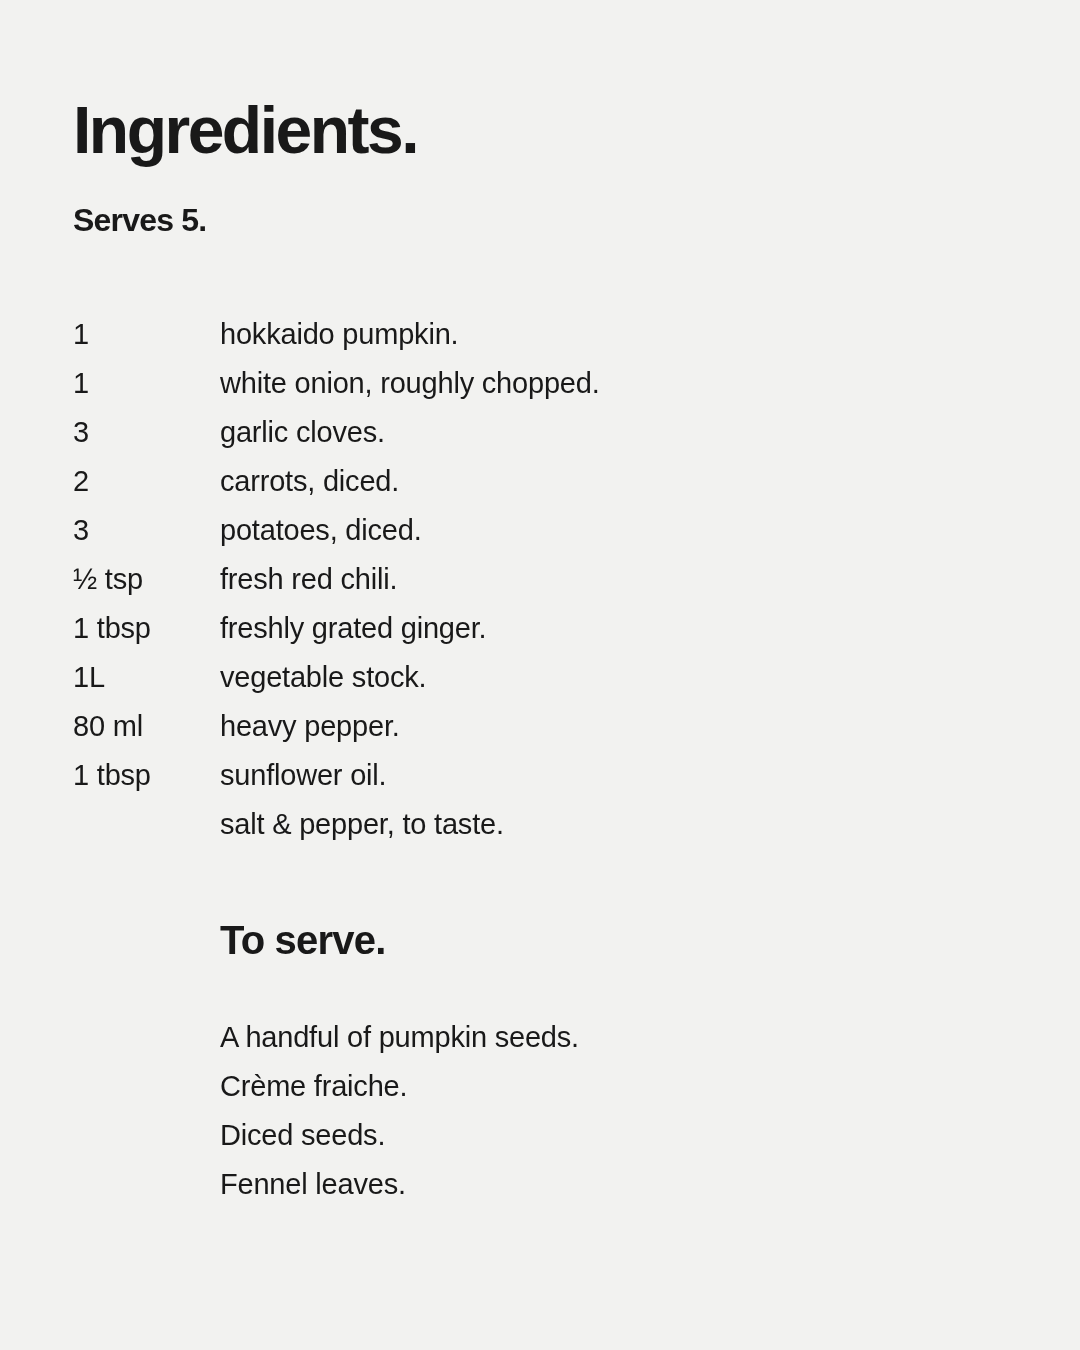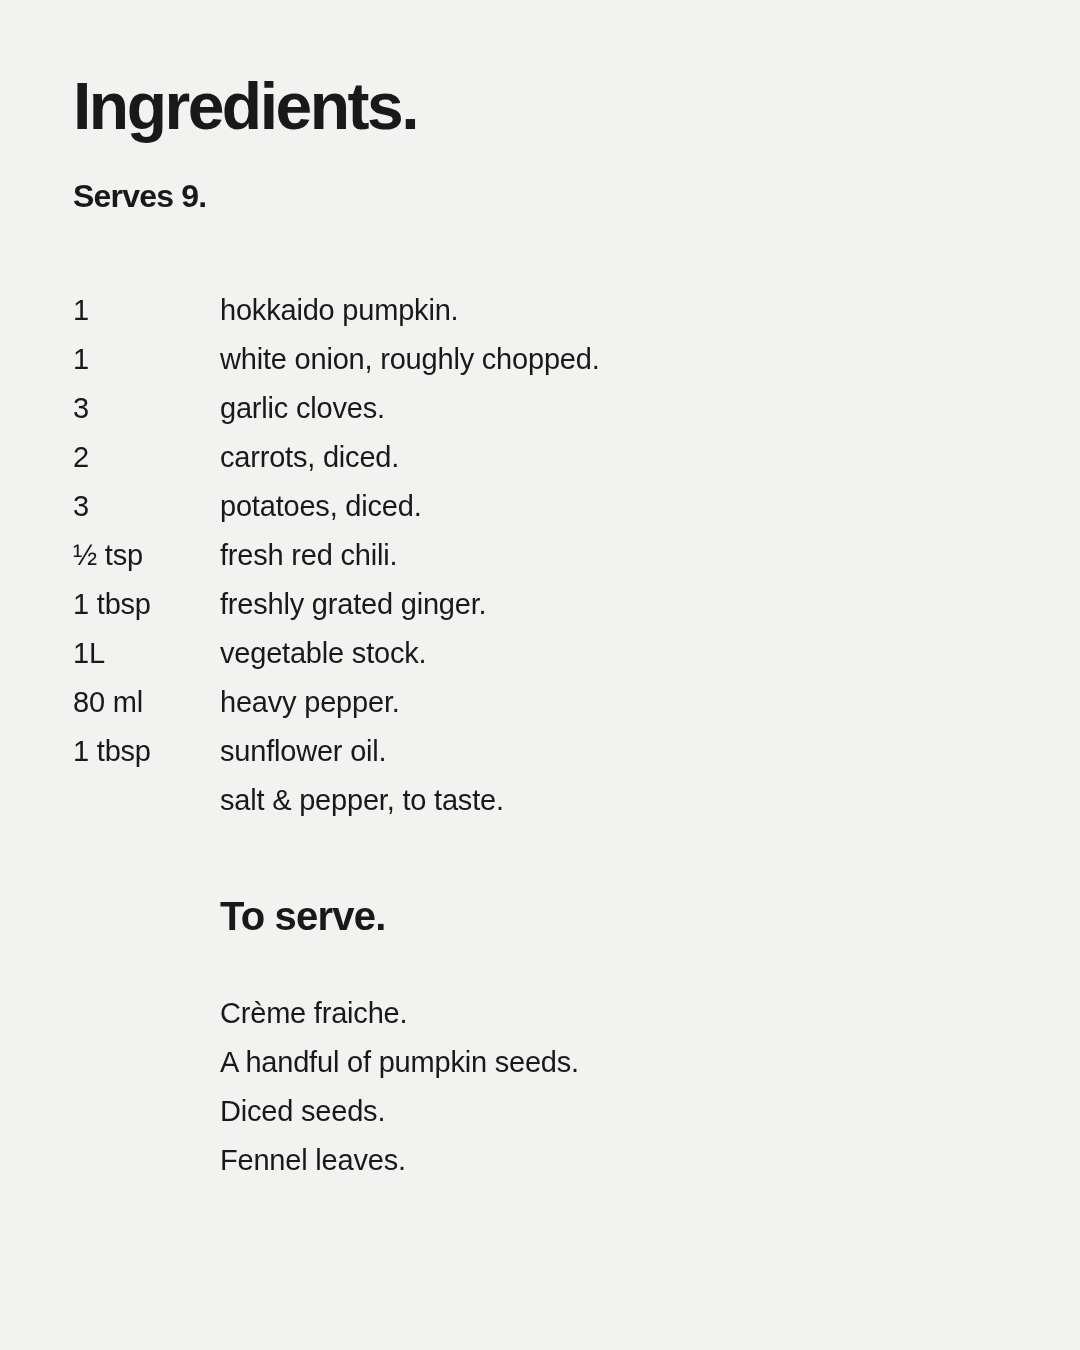--- a/index.html
+++ b/index.html
@@ -16,21 +16,21 @@
   }
   .page {
     box-sizing: border-box;
     width: 1080px;
     height: 1350px;
     padding-left: 73px;
     padding-right: 60px;
   }
   .title {
     margin: 0;
-    padding-top: 72px;
+    padding-top: 96px;
     font-size: 66px;
     line-height: 68px;
     font-weight: 700;
     letter-spacing: -2.5px;
   }
   .serves {
     margin: 0;
     margin-top: 38px;
     font-size: 32px;
     line-height: 36px;
@@ -73,21 +73,21 @@
     letter-spacing: -0.2px;
   }
 </style>
 </head>
 <body>
 
 <div class="page">
 
   <h1 class="title">Ingredients.</h1>
 
-  <h2 class="serves">Serves 9.</h2>
+  <h2 class="serves">Serves 5.</h2>
 
   <div class="ingredient-list">
     <div class="ingredient-row">
       <span class="ingredient-qty">1</span>
       <span class="ingredient-item">hokkaido pumpkin.</span>
     </div>
     <div class="ingredient-row">
       <span class="ingredient-qty">1</span>
       <span class="ingredient-item">white onion, roughly chopped.</span>
     </div>
@@ -125,20 +125,20 @@
     </div>
     <div class="ingredient-row">
       <span class="ingredient-qty"></span>
       <span class="ingredient-item">salt &amp; pepper, to taste.</span>
     </div>
   </div>
 
   <div class="to-serve">
     <h3 class="to-serve-heading">To serve.</h3>
     <div class="to-serve-list">
+      <div class="to-serve-item">A handful of pumpkin seeds.</div>
       <div class="to-serve-item">Crème fraiche.</div>
-      <div class="to-serve-item">A handful of pumpkin seeds.</div>
       <div class="to-serve-item">Diced seeds.</div>
       <div class="to-serve-item">Fennel leaves.</div>
     </div>
   </div>
 
 </div>
 
 </body></html>

